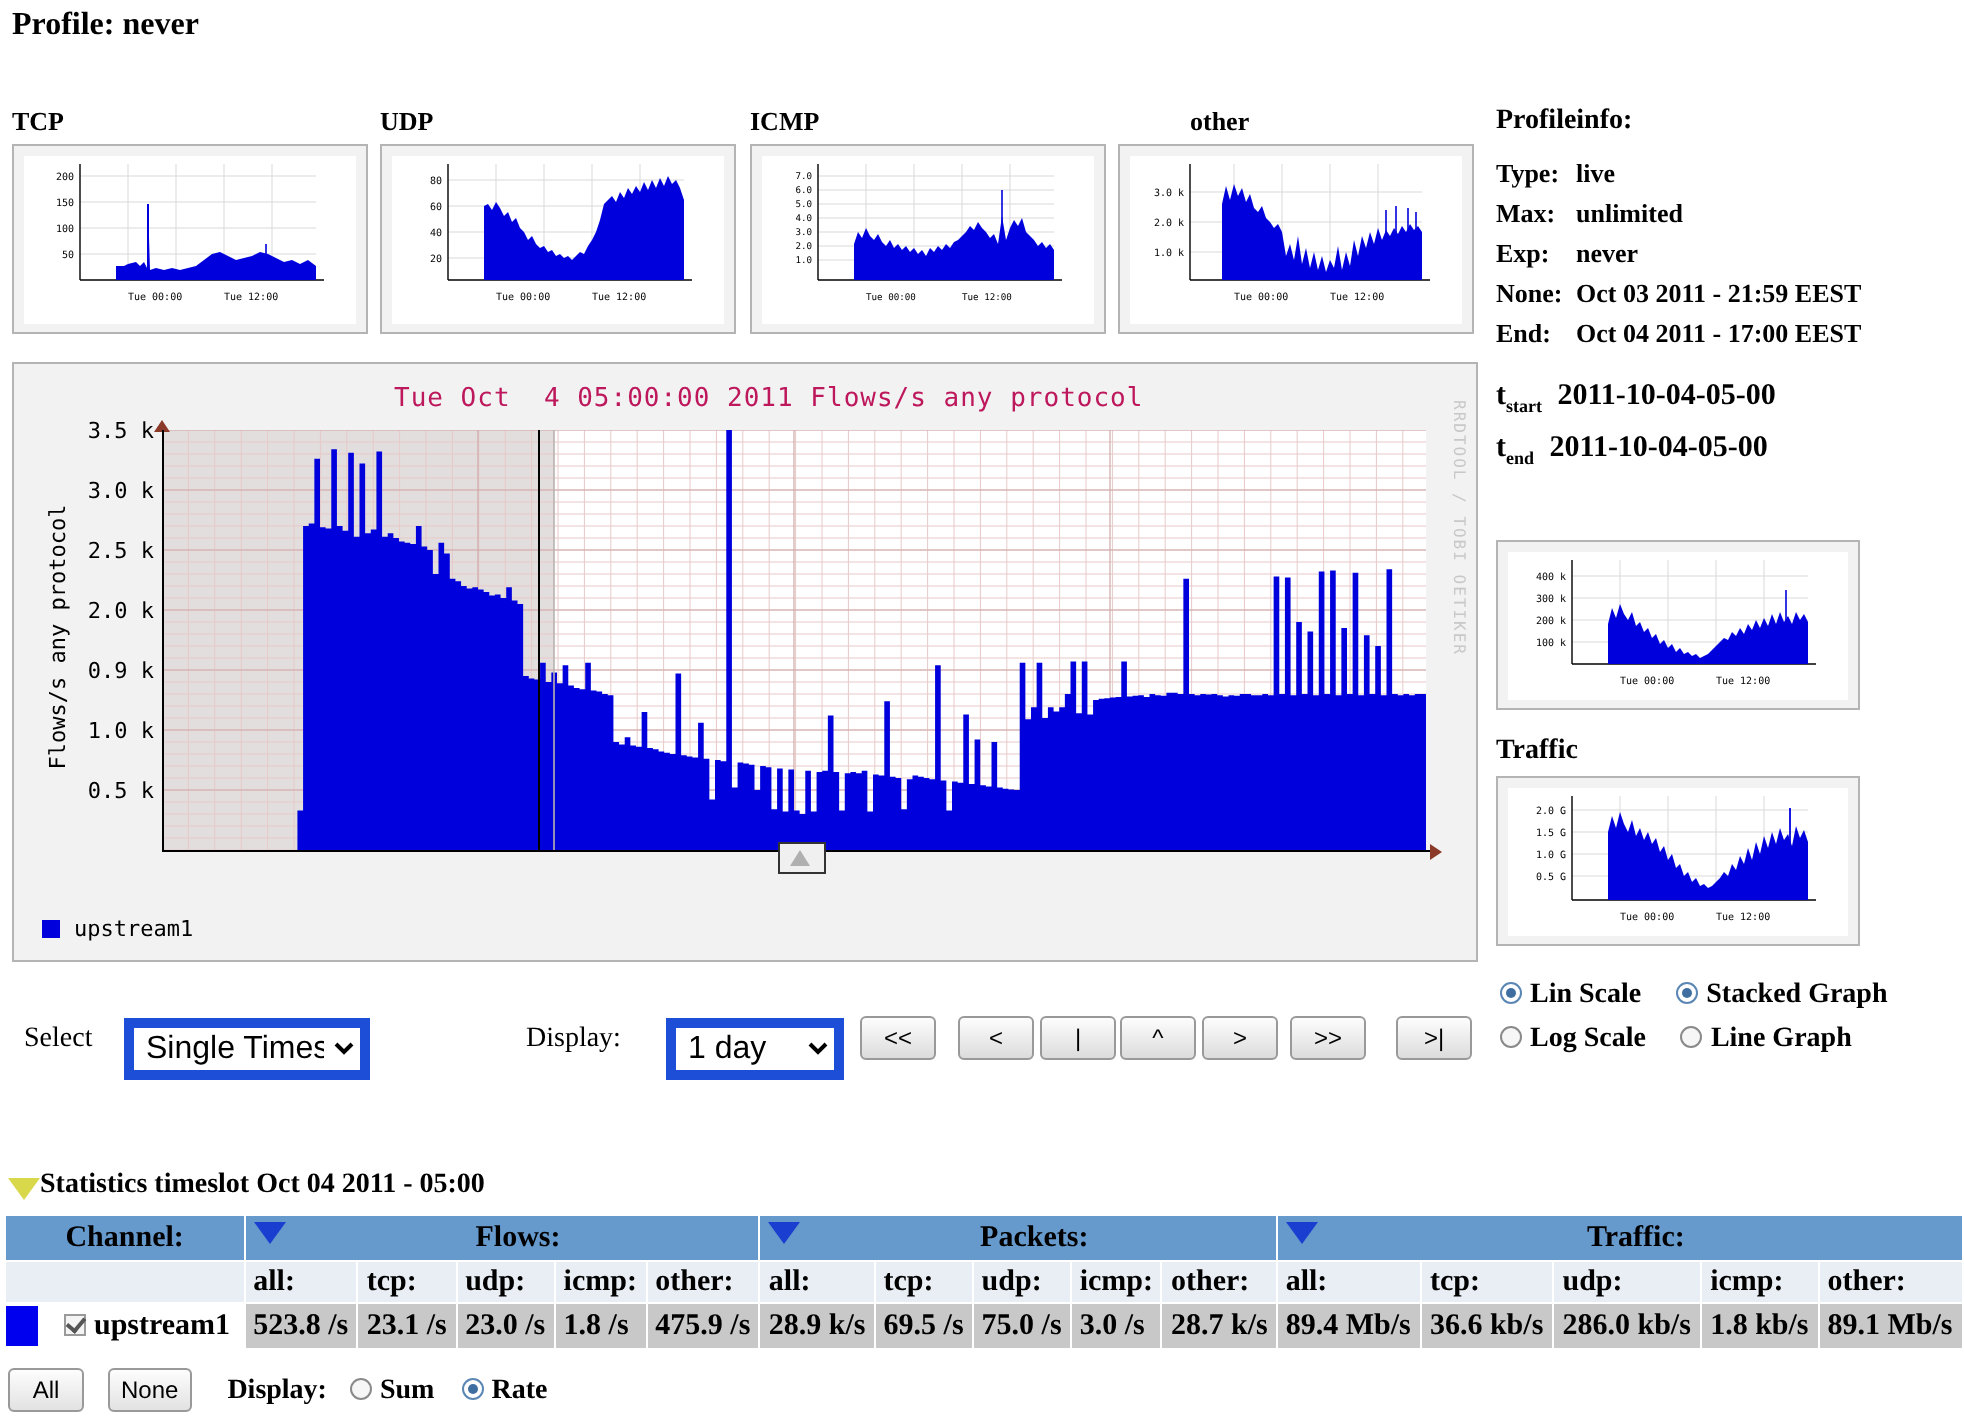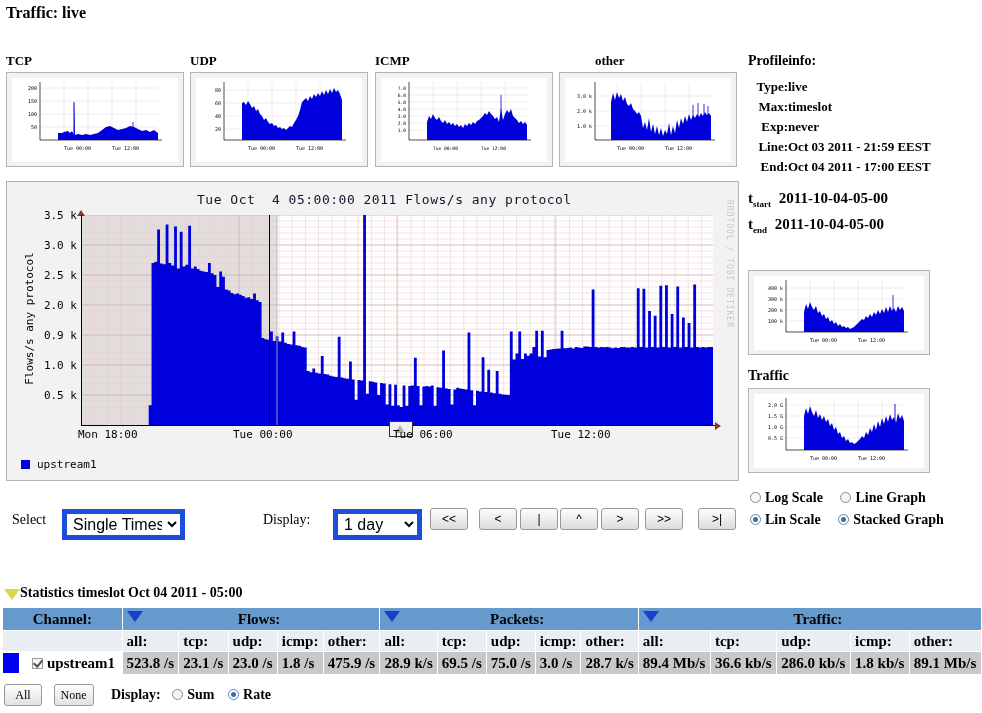--- a/index.html
+++ b/index.html
@@ -35,21 +35,21 @@
   }
 
   
   .main-graph{
     position:absolute;left:6px;top:181px;width:733px;height:300px;
     background:#f2f2f2;border:1px solid #b4b4b4;box-sizing:border-box;
   }
   .main-title{
     position:absolute;left:190px;top:10px;
     font-family:"DejaVu Sans Mono","Liberation Mono",monospace;
-    font-size:13px;letter-spacing:.5px;white-space:pre;color:#0f172a;
+    font-size:13px;letter-spacing:.5px;white-space:pre;color:#be185d;
   }
   .ylabel{
     position:absolute;left:-78px;top:130px;width:200px;
     transform:rotate(-90deg);transform-origin:center;
     font-family:"DejaVu Sans Mono","Liberation Mono",monospace;
     font-size:11px;text-align:center;color:#000;
   }
   .rrd-credit{
     position:absolute;right:4px;top:18px;
     writing-mode:vertical-rl;
@@ -81,21 +81,21 @@
     display:inline-block;width:9px;height:9px;background:#0000dd;
     margin-right:7px;vertical-align:-1px;
   }
 
   
   .info-head{
     position:absolute;font-weight:bold;font-size:14px;
     font-family:"Liberation Serif", serif;
   }
   .info-row{position:absolute;font-size:13px;font-weight:bold;white-space:nowrap;}
-  .info-row .k{display:inline-block;width:40px;text-align:right;}
+  .info-row .k{display:inline-block;width:40px;}
   .tvar{position:absolute;font-size:15px;font-weight:bold;white-space:nowrap;}
   .tvar sub{font-size:9px;}
   .side-box{
     position:absolute;left:748px;width:182px;height:85px;
     background:#f2f2f2;border:1px solid #b4b4b4;box-sizing:border-box;overflow:hidden;
   }
   .side-inner{
     position:absolute;left:5px;top:5px;width:170px;height:74px;
     background:#fff;overflow:hidden;
   }
@@ -163,32 +163,32 @@
     display:inline-block;width:11px;height:11px;border:1px solid #9a9a9a;
     background:#f4f4f4;vertical-align:-1px;margin:0 4px 0 8px;position:relative;
     box-sizing:border-box;
   }
   .cb.on::after{
     content:"";position:absolute;left:2px;top:-1px;width:4px;height:7px;
     border:solid #555;border-width:0 2px 2px 0;transform:rotate(40deg);
   }
   .bottom-ctl{position:absolute;left:4px;top:684px;font-size:14px;}
   button.sm{
-    font-family:Liberation Serif, serif;font-size:12px;
+    font-family:Liberation Sans, sans-serif;font-size:12px;
     background:linear-gradient(#fdfdfd,#e2e2e2);border:1px solid #999;
     border-radius:3px;height:22px;min-width:38px;cursor:pointer;
   }
   .disp-label{font-weight:bold;margin-left:14px;}
 </style>
 </head>
 <body>
 
 <div class="page">
 
-  <div class="profile-title">Traffic: live</div>
+  <div class="profile-title">Profile: never</div>
 
   <div class="thumb-label" style="left:6px;top:53px;">TCP</div>
   <div class="thumb-label" style="left:190px;top:53px;">UDP</div>
   <div class="thumb-label" style="left:375px;top:53px;">ICMP</div>
   <div class="thumb-label" style="left:559px;top:53px;margin-left:36px;">other</div>
 
   <div class="thumb-box" style="left:6px;">
     <div class="thumb-inner">
       <svg width="166" height="84" viewBox="0 0 166 84">
         <rect x="0" y="0" width="166" height="84" fill="#fff"></rect>
@@ -444,45 +444,39 @@
 
     <div style="position:absolute;left:70px;top:28px;width:0;height:0;border-left:4px solid transparent;border-right:4px solid transparent;border-bottom:6px solid #8b3a2a;"></div>
     <div style="position:absolute;left:74px;top:33px;width:1px;height:211px;background:#000;"></div>
     <div style="position:absolute;left:74px;top:243px;width:634px;height:1px;background:#000;"></div>
     <div style="position:absolute;left:708px;top:240px;width:0;height:0;border-top:4px solid transparent;border-bottom:4px solid transparent;border-left:6px solid #8b3a2a;"></div>
 
     <div style="position:absolute;left:382px;top:239px;width:22px;height:14px;border:1px solid #333;background:#f0f0f0;">
       <div style="position:absolute;left:5px;top:3px;width:0;height:0;border-left:5px solid transparent;border-right:5px solid transparent;border-bottom:8px solid #b0b0b0;"></div>
     </div>
 
-    <div class="xtickwrap">
-      <div class="xtick" style="left:-3px;">Mon 18:00</div>
-      <div class="xtick" style="left:152px;">Tue 00:00</div>
-      <div class="xtick" style="left:312px;">Tue 06:00</div>
-      <div class="xtick" style="left:470px;">Tue 12:00</div>
-    </div>
 
     <div class="legend">
       <span class="sw"></span><span>upstream1</span>
     </div>
   </div>
 
   <div class="info-head" style="left:748px;top:53px;">Profileinfo:</div>
 
   <div class="info-row" style="left:748px;top:79px;">
     <span class="k">Type:</span><span>live</span>
   </div>
   <div class="info-row" style="left:748px;top:99px;">
-    <span class="k">Max:</span><span>timeslot</span>
+    <span class="k">Max:</span><span>unlimited</span>
   </div>
   <div class="info-row" style="left:748px;top:119px;">
     <span class="k">Exp:</span><span>never</span>
   </div>
   <div class="info-row" style="left:748px;top:139px;">
-    <span class="k">Line:</span><span>Oct 03 2011 - 21:59 EEST</span>
+    <span class="k">None:</span><span>Oct 03 2011 - 21:59 EEST</span>
   </div>
   <div class="info-row" style="left:748px;top:159px;">
     <span class="k">End:</span><span>Oct 04 2011 - 17:00 EEST</span>
   </div>
 
   <div class="tvar" style="left:748px;top:190px;">
     <span>t</span><sub>start</sub>
     <span style="margin-left:4px;">2011-10-04-05-00</span>
   </div>
   <div class="tvar" style="left:748px;top:216px;">
@@ -565,26 +559,26 @@
   <button class="nav" style="position:absolute;left:430px;top:508px;">&lt;&lt;</button>
   <button class="nav" style="position:absolute;left:479px;top:508px;">&lt;</button>
   <button class="nav" style="position:absolute;left:520px;top:508px;">|</button>
   <button class="nav" style="position:absolute;left:560px;top:508px;">^</button>
   <button class="nav" style="position:absolute;left:601px;top:508px;">&gt;</button>
   <button class="nav" style="position:absolute;left:645px;top:508px;">&gt;&gt;</button>
   <button class="nav" style="position:absolute;left:698px;top:508px;">&gt;|</button>
 
   <div class="radios">
     <div class="line">
+      <span class="rg"><span class="rad on"></span><span>Lin Scale</span></span>
+      <span class="rg" style="margin-left:14px;"><span class="rad on"></span><span>Stacked Graph</span></span>
+    </div>
+    <div class="line">
       <span class="rg"><span class="rad"></span><span>Log Scale</span></span>
       <span class="rg" style="margin-left:14px;"><span class="rad"></span><span>Line Graph</span></span>
-    </div>
-    <div class="line">
-      <span class="rg"><span class="rad on"></span><span>Lin Scale</span></span>
-      <span class="rg" style="margin-left:14px;"><span class="rad on"></span><span>Stacked Graph</span></span>
     </div>
   </div>
 
   <div class="tri-yellow"></div>
   <div class="stat-title">Statistics timeslot Oct 04 2011 - 05:00</div>
 
   <table class="stats">
     <tbody>
         <tr class="grp">
       <th colspan="2" style="width:120px;">Channel:</th>

